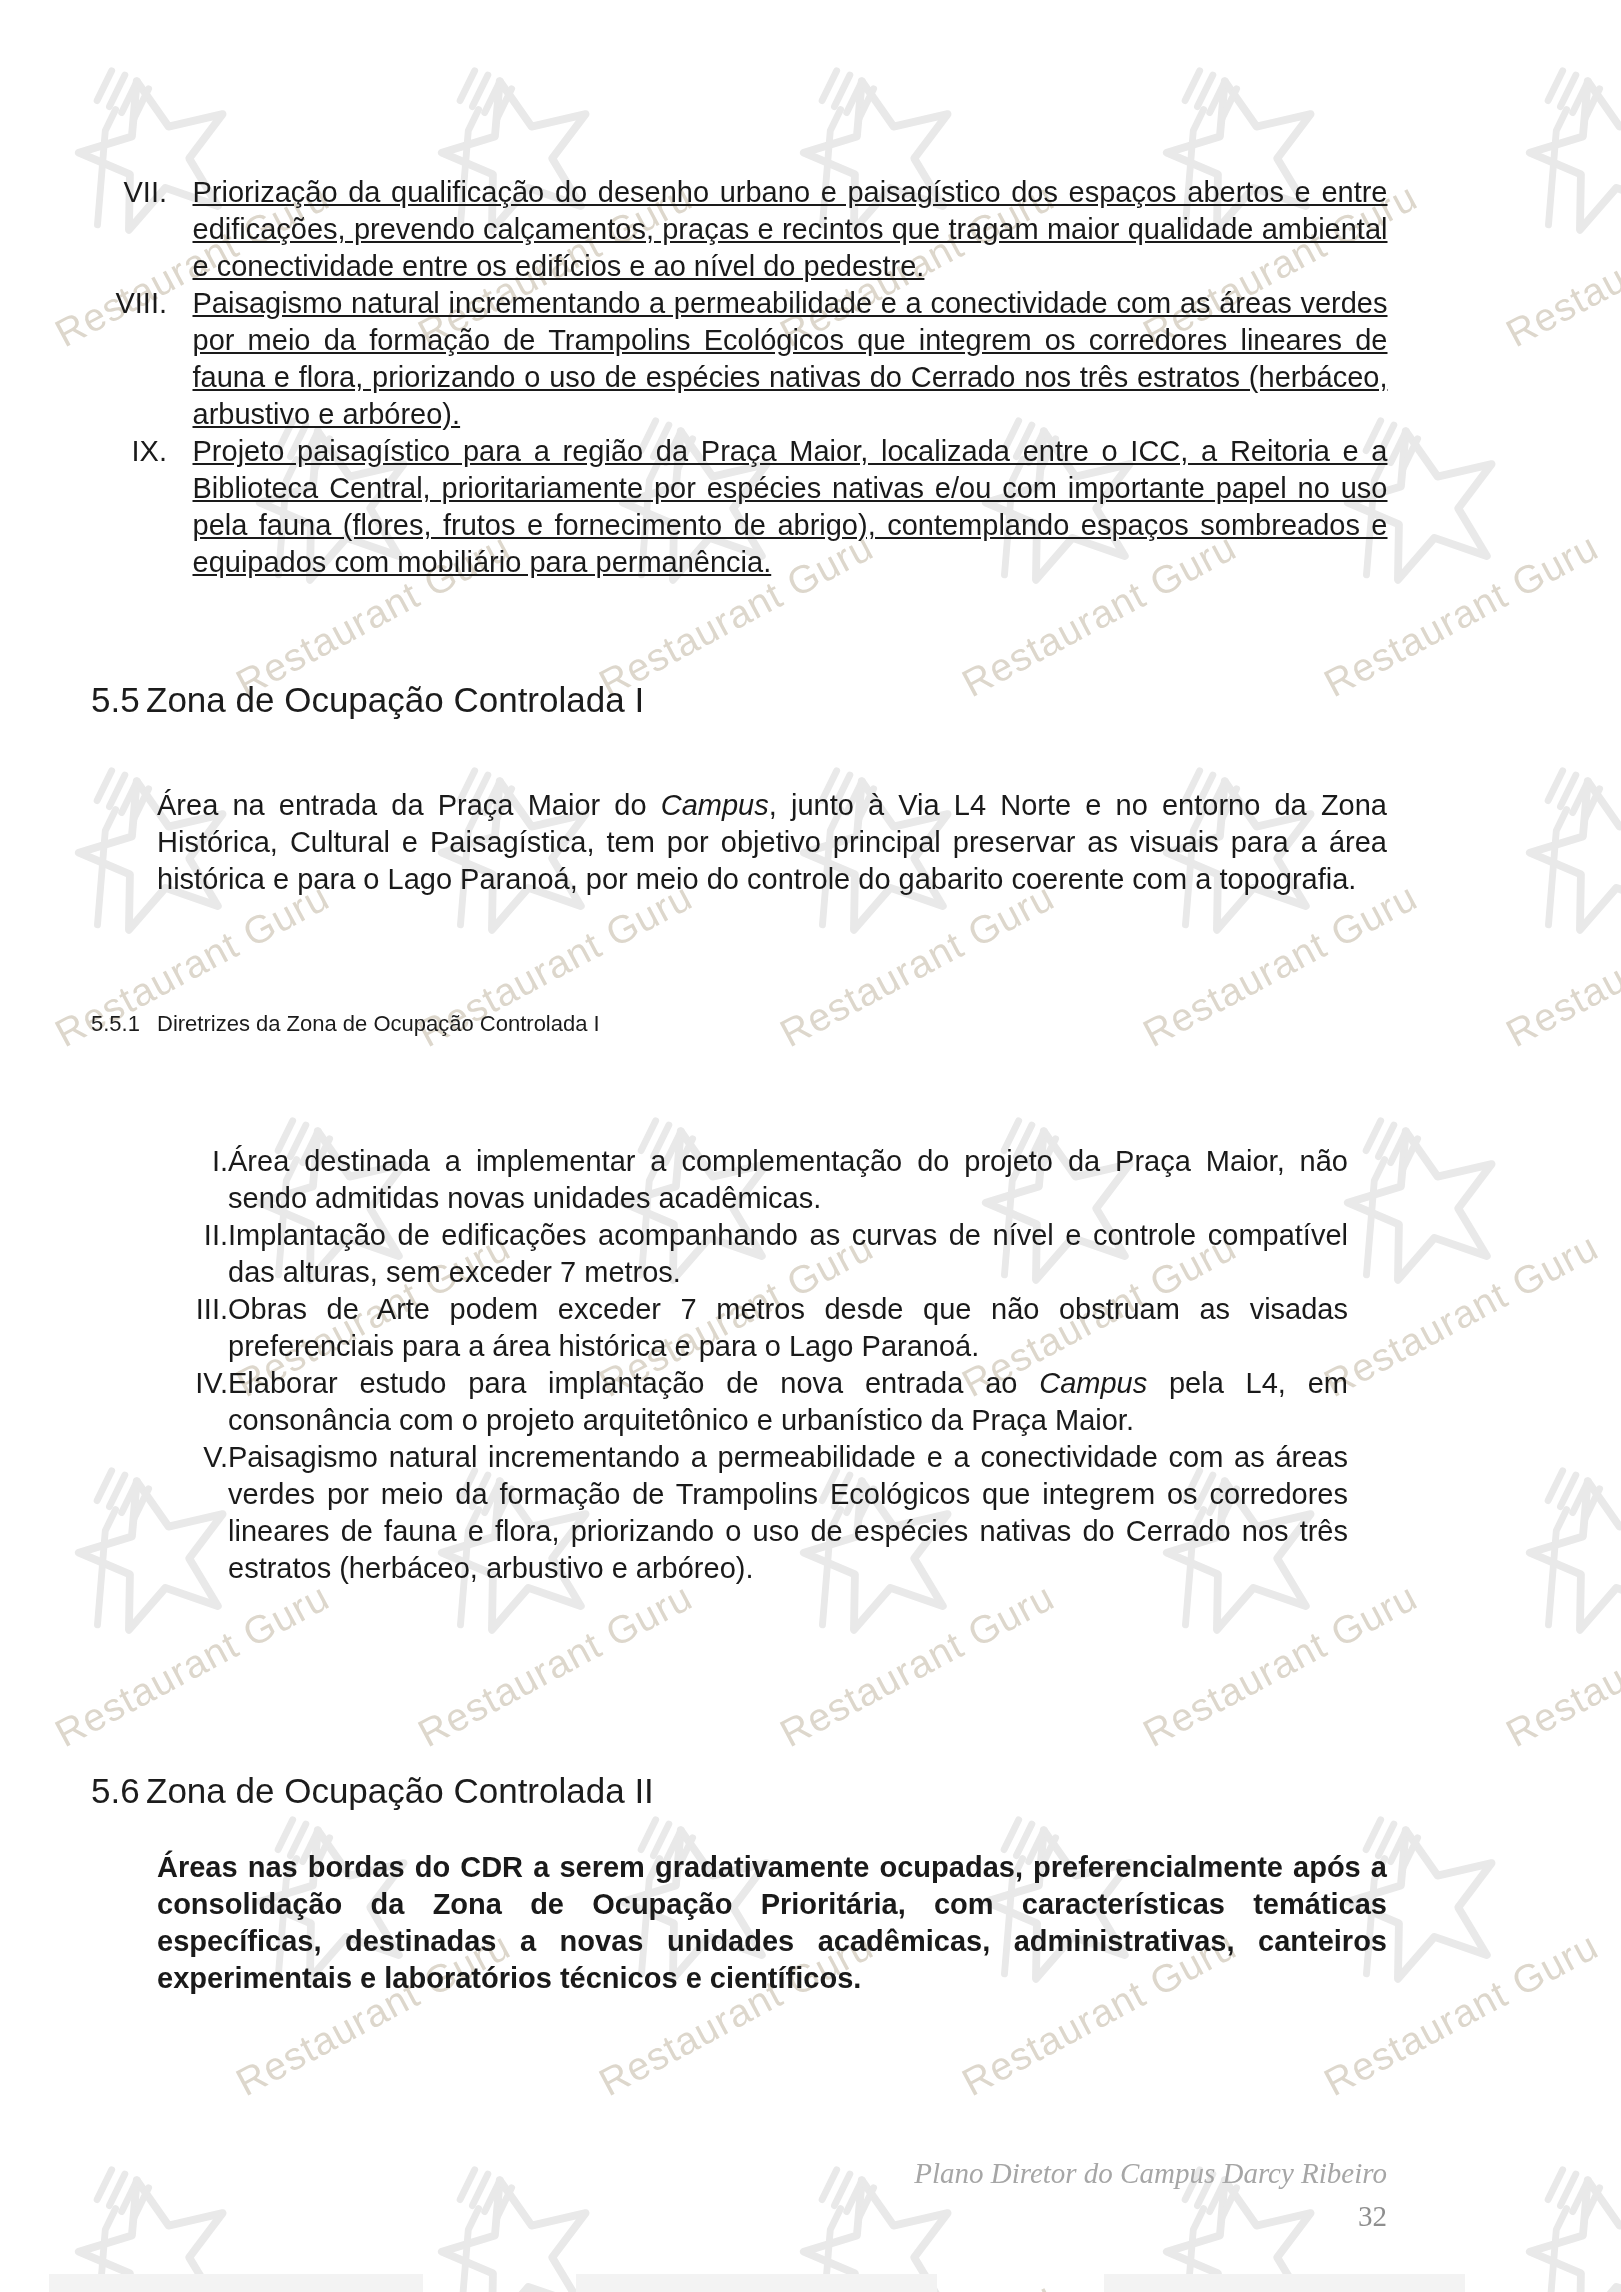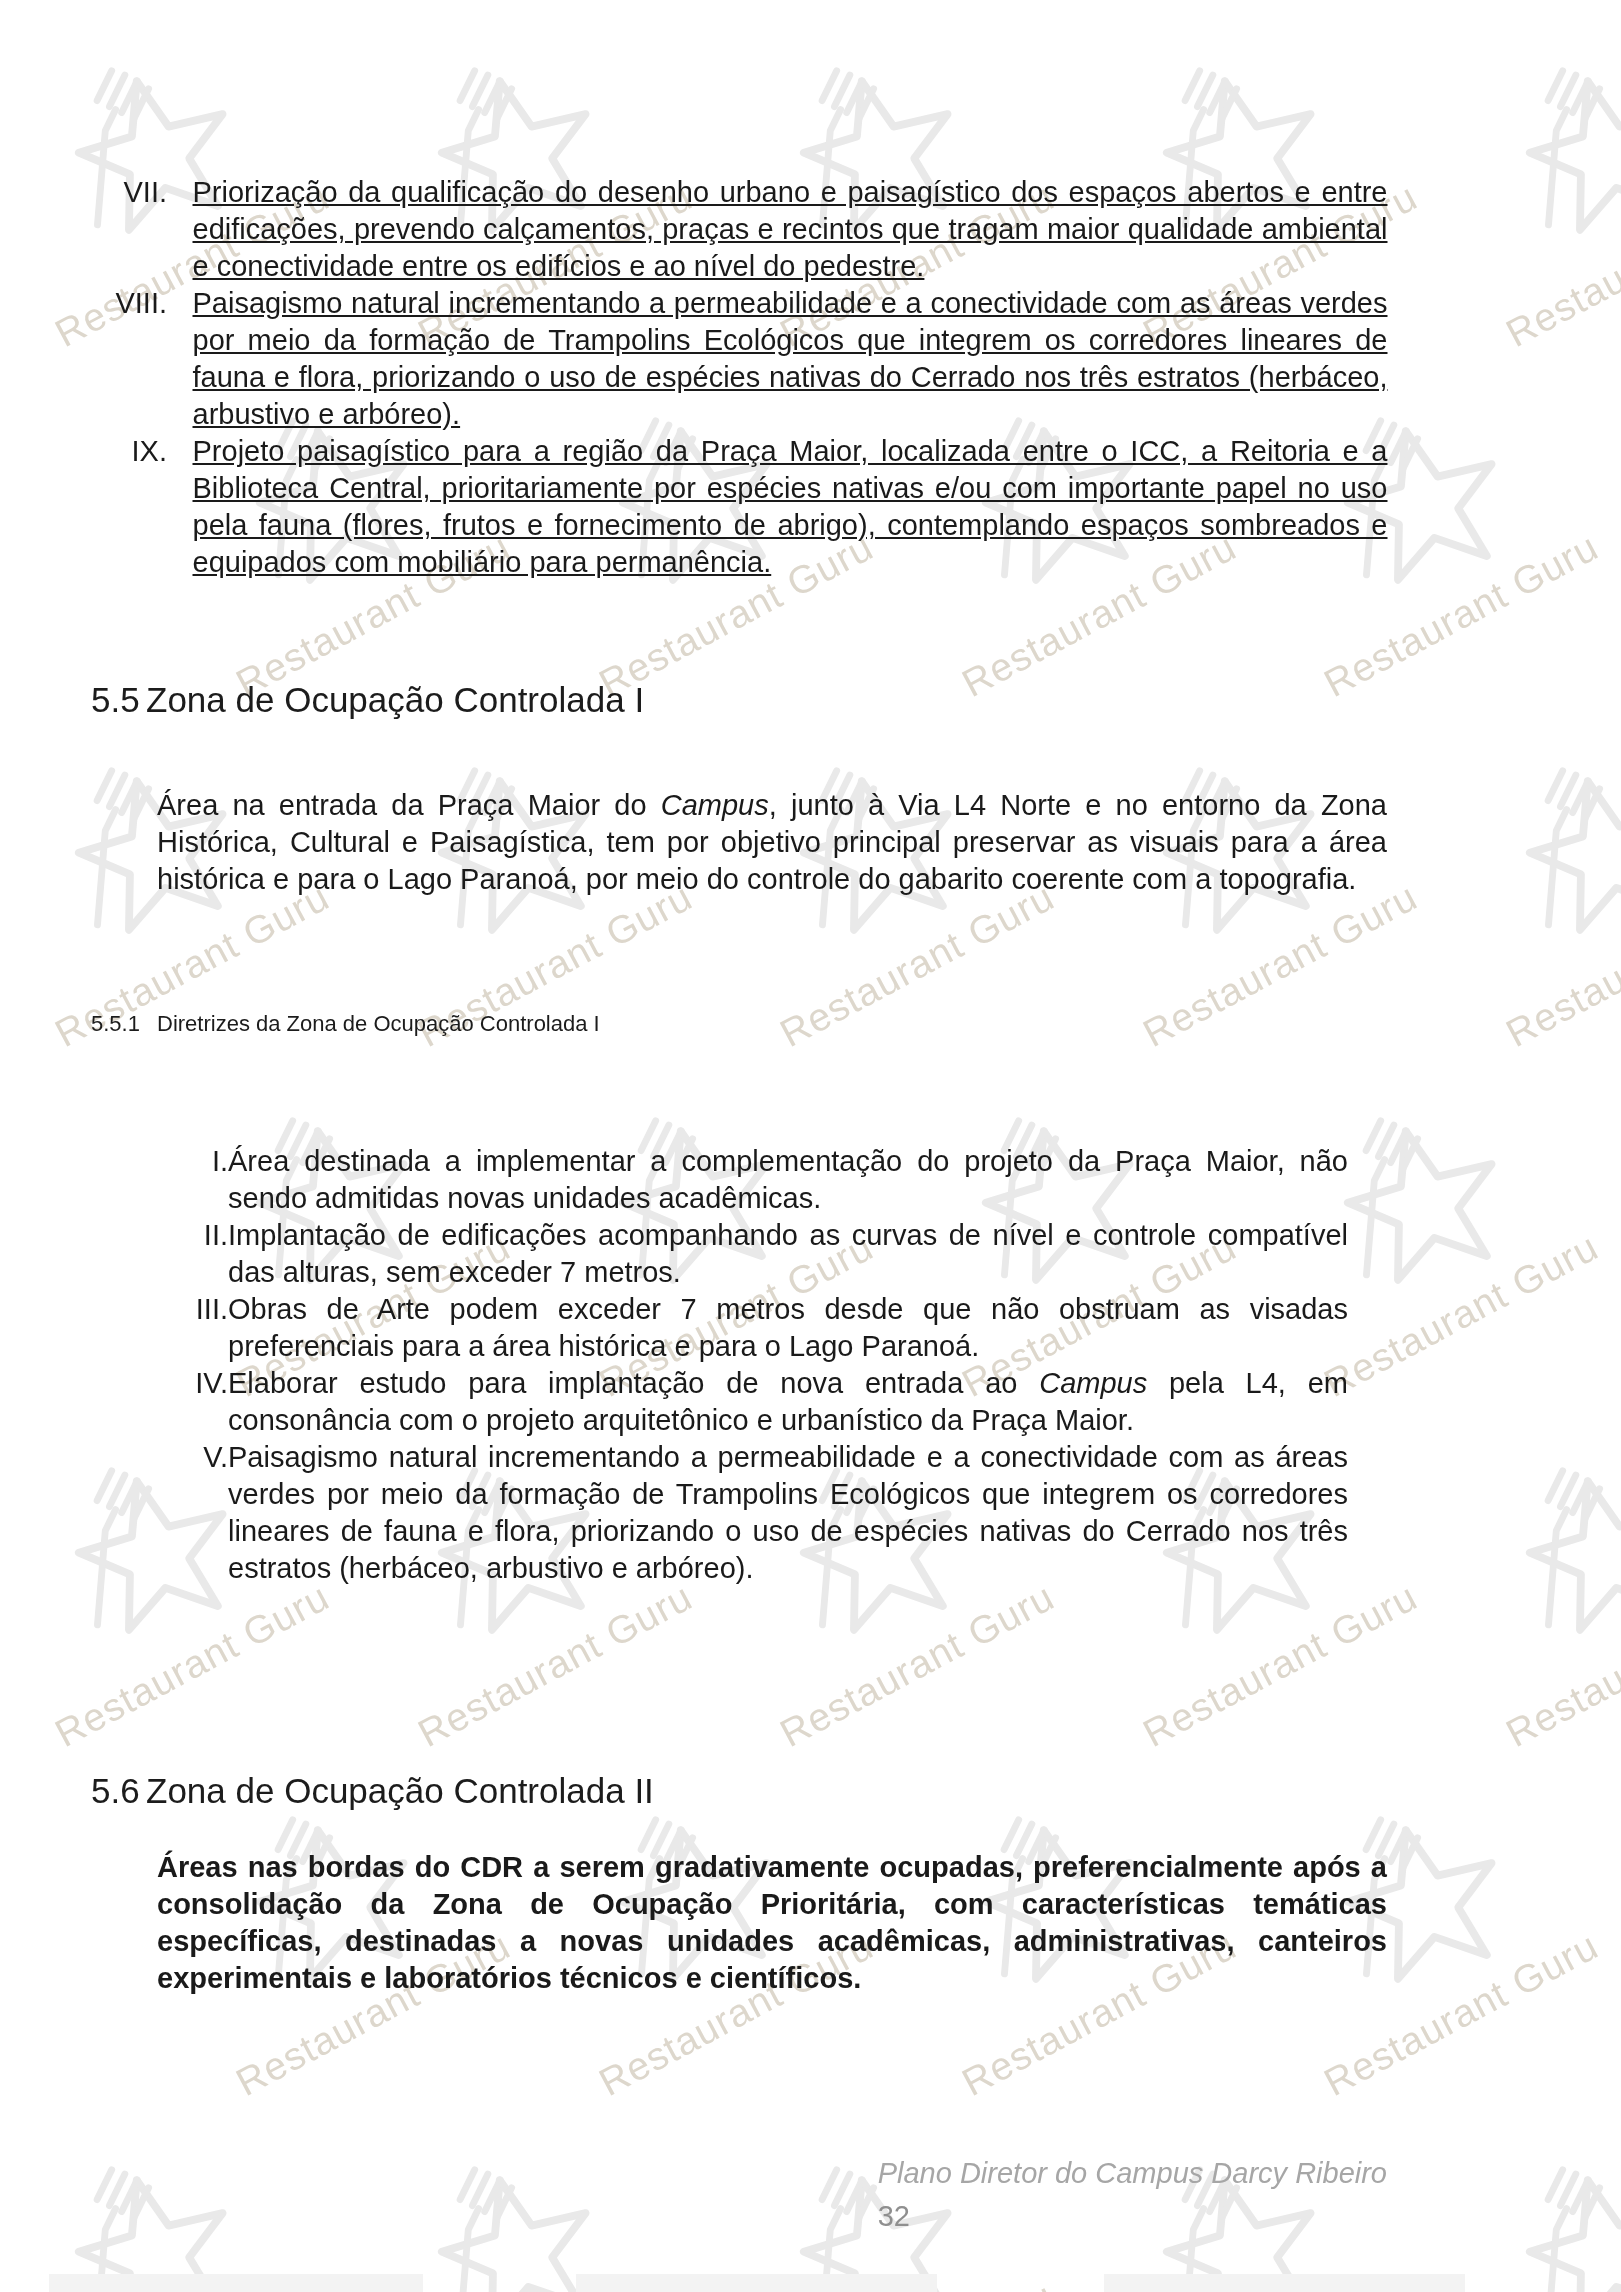--- a/index.html
+++ b/index.html
@@ -49,23 +49,24 @@
   .heading-big { left: 91px; font-size: 35px; line-height: 43px; color: #1c1c1c; }
   .heading-big .h-num { display: inline-block; width: 55px; }
   .heading-small { left: 91px; font-size: 22px; line-height: 39px; color: #1c1c1c; }
   .heading-small .h-num { display: inline-block; width: 66px; }
 
   .para { left: 157px; width: 1230px; text-align: justify; }
 
   .footer {
     right: 234px;
     top: 2152px;
-    text-align: left;
+    text-align: right;
     font-size: 29px;
     line-height: 43px;
+    font-family: Liberation Serif, serif;
   }
   .footer .doc-title { font-style: italic; color: #a6a6a6; }
   .footer .pg-num { color: #8f8f8f; }
 
   .strip { position: absolute; top: 2274px; height: 18.6px; background: #f3f3f3; z-index: 0; }
   .strip.s1 { left: 49px;  width: 374px; }
   .strip.s2 { left: 576px; width: 361px; }
   .strip.s3 { left: 1104px; width: 361px; }
 </style>
 </head>

